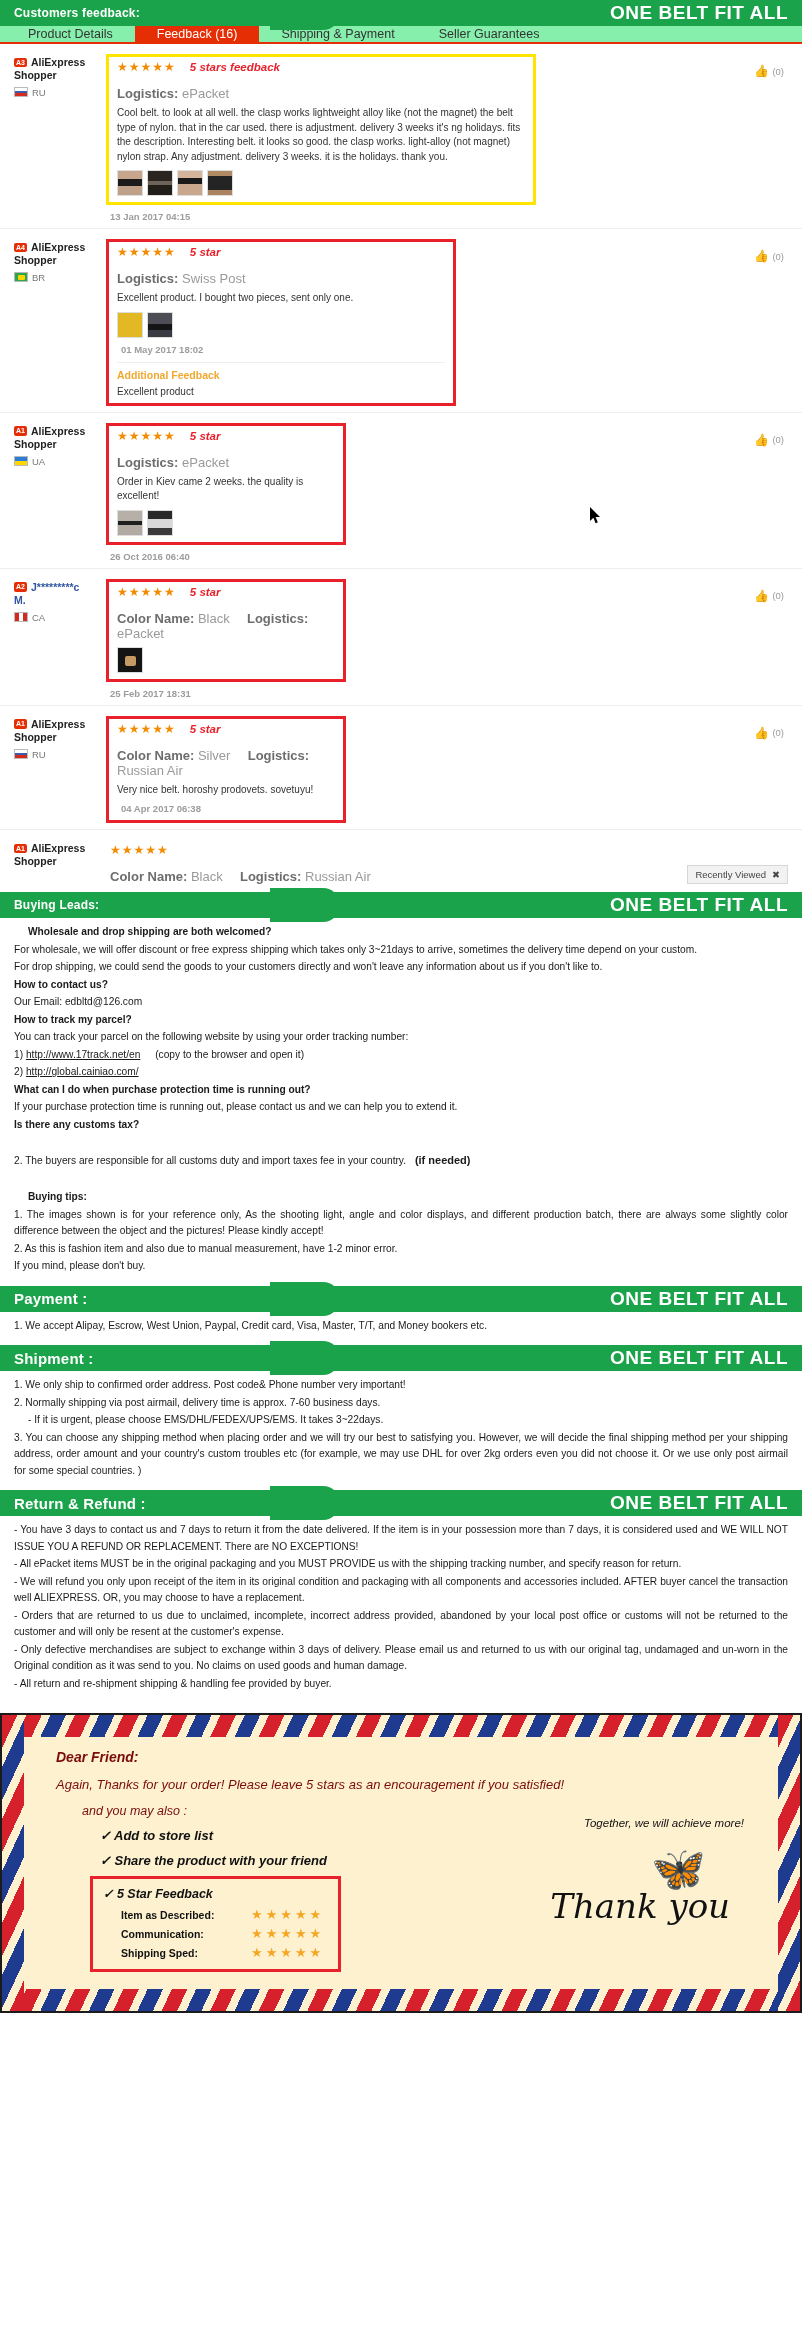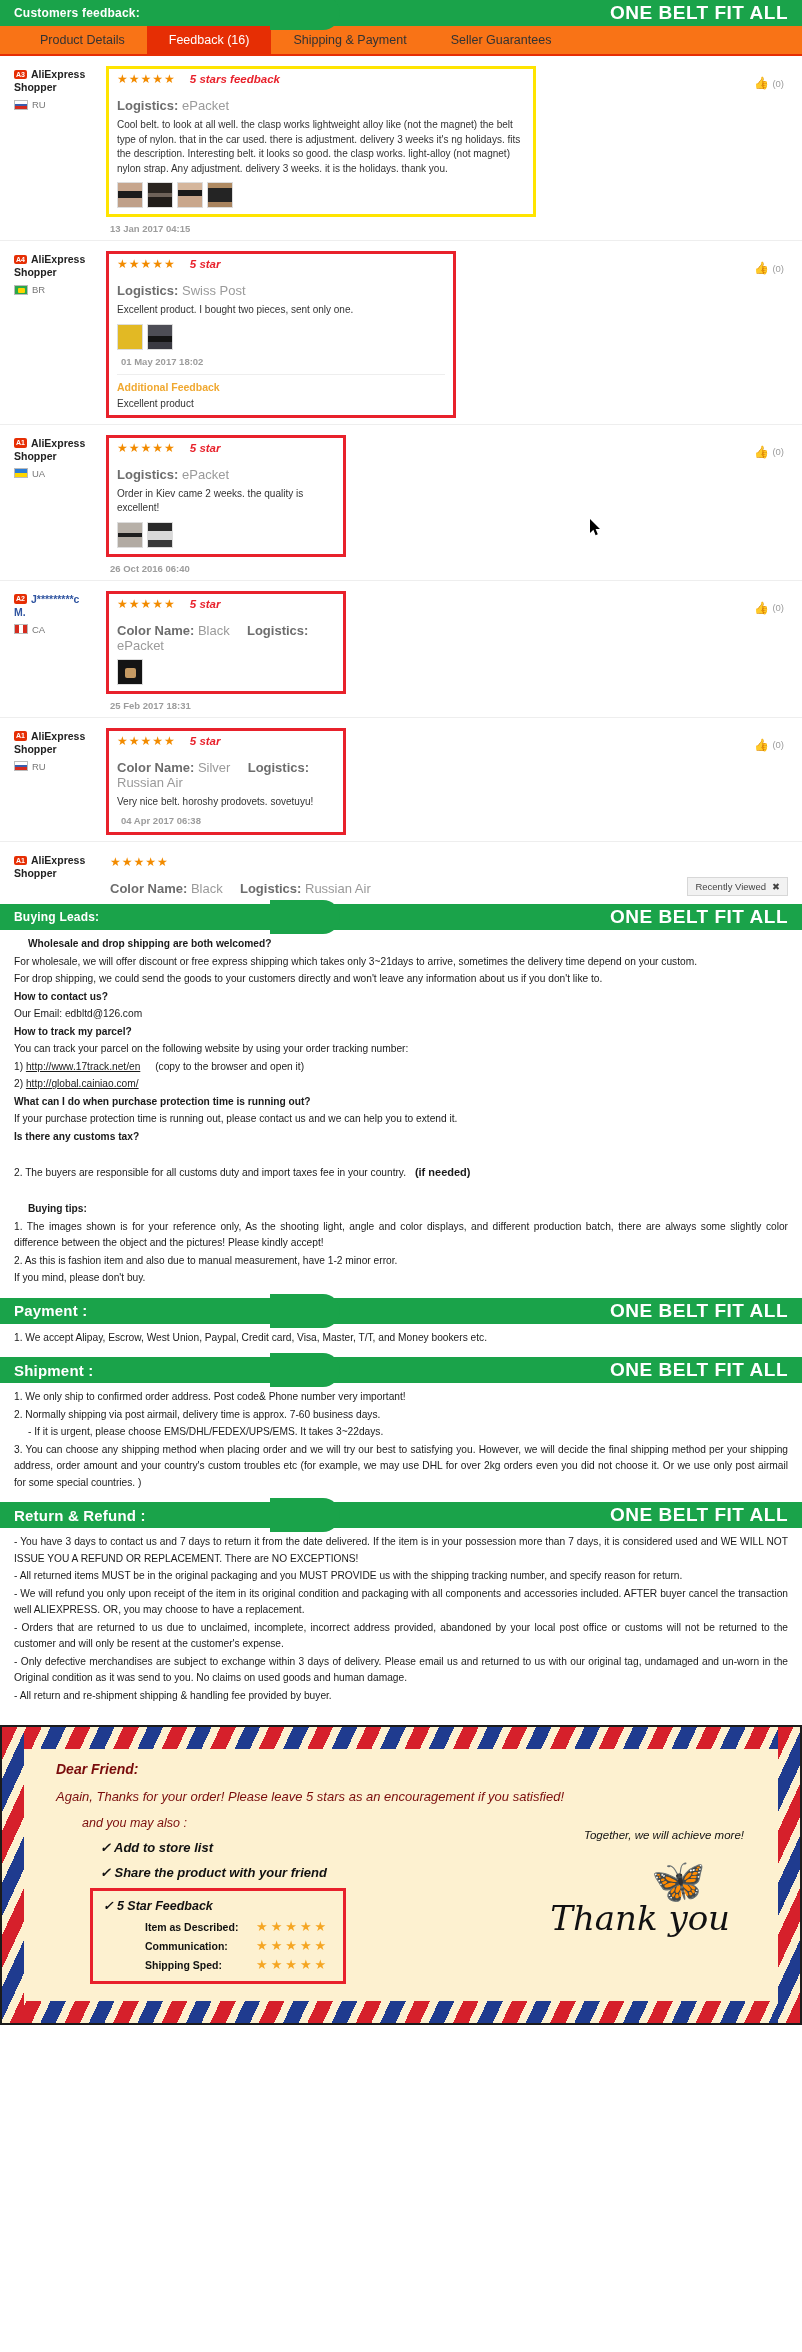--- a/index.html
+++ b/index.html
@@ -36,22 +36,22 @@
     position:absolute; right:14px; top:50%; transform:translateY(-50%);
     color:#fff; font-size:19px; font-weight:bold; letter-spacing:.5px;
     white-space:nowrap;
   }
   .banner.dark-title .banner-left { font-size:15px; }
 
   
   .tabs {
     display:flex; align-items:stretch;
     border-bottom:2px solid #e62e04;
-    background:#f97316; height:30px;
-    padding-left:18px;
+    background:#86efac; height:18px;
+    padding-left:6px;
   }
   .tab {
     font-size:12.5px; color:#333; padding:0 22px;
     display:flex; align-items:center; cursor:pointer;
     white-space:nowrap;
   }
   .tab.active { background:#e62e04; color:#fff; font-weight:normal; }
 
   
   .fb-list { padding:0; }
@@ -62,21 +62,21 @@
   .fb-row:last-child { border-bottom:none; }
   .fb-user { width:98px; flex:0 0 98px; padding-left:6px; padding-top:2px; }
   .u-line { display:flex; align-items:center; gap:4px; }
   .u-badge {
     background:#e62e04; color:#fff; font-size:7px; font-weight:bold;
     padding:1px 2px; border-radius:2px; line-height:1.1; display:inline-block;
   }
   .u-name { font-size:10.5px; font-weight:bold; color:#222; line-height:1.25; }
   .u-name2 { font-size:10.5px; font-weight:bold; color:#222; line-height:1.25; }
   .u-blue { color:#2f54a0; }
-  .u-country { display:flex; align-items:center; gap:4px; margin-top:5px; }
+  .u-country { display:flex; gap:4px; margin-top:5px; }
   .flag { width:14px; height:10px; display:inline-block; border:1px solid #bbb; }
   .flag-ru { background:linear-gradient(to bottom,#fff 0 33%,#3a5dae 33% 66%,#d52b1e 66% 100%); }
   .flag-br { background:#2aa84a; position:relative; }
   .flag-br:after{content:"";position:absolute;left:3px;top:2px;width:7px;height:5px;background:#ffd400;transform:skewX(0);border-radius:1px;}
   .flag-ua { background:linear-gradient(to bottom,#2b7dd6 0 50%,#ffd700 50% 100%); }
   .flag-ca { background:#fff; position:relative; }
   .flag-ca:before,.flag-ca:after{content:"";position:absolute;top:0;bottom:0;width:4px;background:#d52b1e;}
   .flag-ca:before{left:0;} .flag-ca:after{right:0;}
   .cc { font-size:9.5px; color:#777; }
 
@@ -171,21 +171,21 @@
     position:absolute; right:20px; top:86px;
     font-size:11.5px; font-style:italic; color:#111;
   }
   .rate-box {
     margin-top:8px; margin-left:34px;
     border:3px solid #e8212b; display:inline-block;
     padding:7px 14px 9px 10px; background:transparent;
   }
   .rate-head { font-size:12.5px; font-weight:bold; font-style:italic; color:#111; }
   .rate-rows { margin-top:6px; padding-left:18px; }
-  .rate-row { display:flex; align-items:center; gap:1px; margin-top:4px;margin-left:24px; }
+  .rate-row { display:flex; align-items:center; gap:20px; margin-top:4px; }
   .rate-lbl { font-size:10.5px; font-weight:bold; color:#111; width:110px; }
   .rate-stars { color:#f5a623; font-size:13px; letter-spacing:3px; }
   .butterfly { position:absolute; right:58px; top:112px; font-size:44px; }
   .thankyou {
     position:absolute; right:34px; bottom:62px;
     font-size:34px; font-style:italic;
     font-family:"DejaVu Serif", serif;
     color:#111;
   }
   .am-bottom {
@@ -494,21 +494,21 @@
     <p>3. You can choose any shipping method when placing order and we will try our best to satisfying you. However, we will decide the final shipping method per your shipping address, order amount and your country's custom troubles etc (for example, we may use DHL for over 2kg orders even you did not choose it. Or we use only post airmail for some special countries. )</p>
   </div>
 
   <div class="banner dark-title">
     <span class="banner-left">Return &amp; Refund :</span>
     <span class="notch"></span>
     <span class="banner-right">ONE BELT FIT ALL</span>
   </div>
   <div class="info">
     <p>- You have 3 days to contact us and 7 days to return it from the date delivered. If the item is in your possession more than 7 days, it is considered used and WE WILL NOT ISSUE YOU A REFUND OR REPLACEMENT. There are NO EXCEPTIONS!</p>
-    <p>- All returned items MUST be in the original packaging and you MUST PROVIDE us with the shipping tracking number, and specify reason for return.</p>
+    <p>- All ePacket items MUST be in the original packaging and you MUST PROVIDE us with the shipping tracking number, and specify reason for return.</p>
     <p>- We will refund you only upon receipt of the item in its original condition and packaging with all components and accessories included. AFTER buyer cancel the transaction well ALIEXPRESS. OR, you may choose to have a replacement.</p>
     <p>- Orders that are returned to us due to unclaimed, incomplete, incorrect address provided, abandoned by your local post office or customs will not be returned to the customer and will only be resent at the customer's expense.</p>
     <p>- Only defective merchandises are subject to exchange within 3 days of delivery. Please email us and returned to us with our original tag, undamaged and un-worn in the Original condition as it was send to you. No claims on used goods and human damage.</p>
     <p>- All return and re-shipment shipping &amp; handling fee provided by buyer.</p>
   </div>
 
   <div class="airmail">
     <span class="stripes-top"></span>
     <span class="stripes-bottom"></span>
     <span class="stripes-left"></span>

